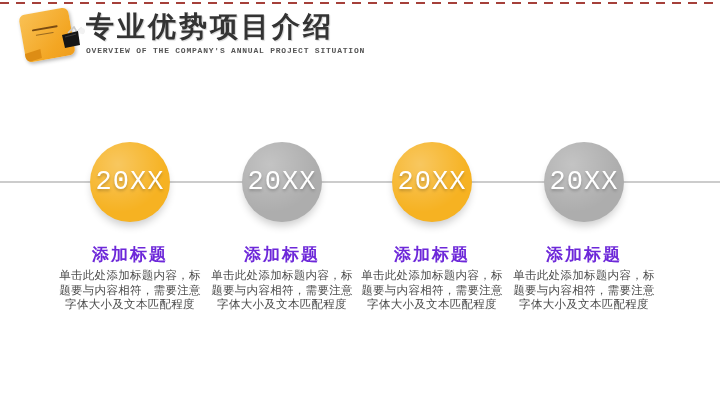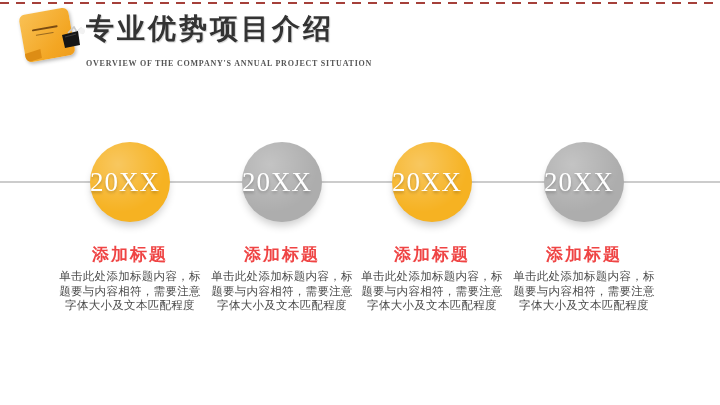--- a/index.html
+++ b/index.html
@@ -1,18 +1,18 @@
 <!DOCTYPE html>
 <html><head>
 <meta charset="utf-8">
 <style>
   html,body{margin:0;padding:0;background:#ffffff;}
   .slide{
     position:relative;width:720px;height:405px;background:#ffffff;overflow:hidden;
-    font-family:Liberation Serif, serif;
+    font-family:Liberation Mono, monospace;
   }
   
   .top-dash{
     position:absolute;top:2px;left:0;width:720px;height:2px;
     background:repeating-linear-gradient(90deg,#a5403a 0 9px,transparent 9px 16px);
   }
   
   .header{position:absolute;top:6px;left:16px;display:flex;align-items:flex-start;}
   .note-icon{position:relative;width:70px;height:64px;flex:0 0 auto;}
   .note{
@@ -28,37 +28,37 @@
   .scribble{position:absolute;background:#7a4b12;height:2px;border-radius:1px;}
   .s1{left:11px;top:16px;width:26px;}
   .s2{left:14px;top:22px;width:18px;height:1px;background:#9a6a20;}
   .clip{position:absolute;right:0px;top:20px;width:26px;height:26px;}
   .titles{margin-left:0px;padding-top:6px;}
   .title{
     font-size:28px;font-weight:700;color:#333333;letter-spacing:3px;line-height:34px;
     text-shadow:1px 1px 1px rgba(0,0,0,0.18);white-space:nowrap;
   }
   .subtitle{
-    margin-top:13px;font-size:8px;font-weight:700;color:#555555;letter-spacing:0.78px;white-space:nowrap;
+    margin-top:0;font-size:8px;font-weight:700;color:#555555;letter-spacing:0.78px;white-space:nowrap;
   }
   
   .timeline-line{position:absolute;top:181px;left:0;width:720px;height:2px;background:#cccccc;}
   .circle{
     position:absolute;top:142px;width:80px;height:80px;border-radius:50%;
-    display:flex;align-items:center;
+    display:flex;align-items:center;justify-content:center;
     color:#ffffff;font-size:27px;letter-spacing:1px;font-weight:400;
     text-shadow:0 2px 3px rgba(0,0,0,0.22);
     background-image:radial-gradient(circle at 35% 28%,rgba(255,255,255,0.28),rgba(255,255,255,0) 62%);
     box-shadow:0 6px 9px -2px rgba(0,0,0,0.20);
   }
   .circle.p1{left:90px;} .circle.p2{left:242px;} .circle.p3{left:392px;} .circle.p4{left:544px;}
   
   .col{position:absolute;top:243px;width:164px;text-align:center;}
   .col.p1{left:48px;} .col.p2{left:200px;} .col.p3{left:350px;} .col.p4{left:502px;}
-  .col-title{font-size:17px;font-weight:700;color:#ef4444;letter-spacing:2px;}
+  .col-title{font-size:17px;font-weight:700;color:#6d28d9;letter-spacing:2px;}
   .col-body{
     margin:3px auto 0 auto;width:143px;font-size:11.5px;line-height:14.5px;
     color:#4c4c4c;letter-spacing:0.3px;text-align:center;
   }
 </style>
 </head>
 <body>
 
 <div class="slide">
   <div class="top-dash"></div>

